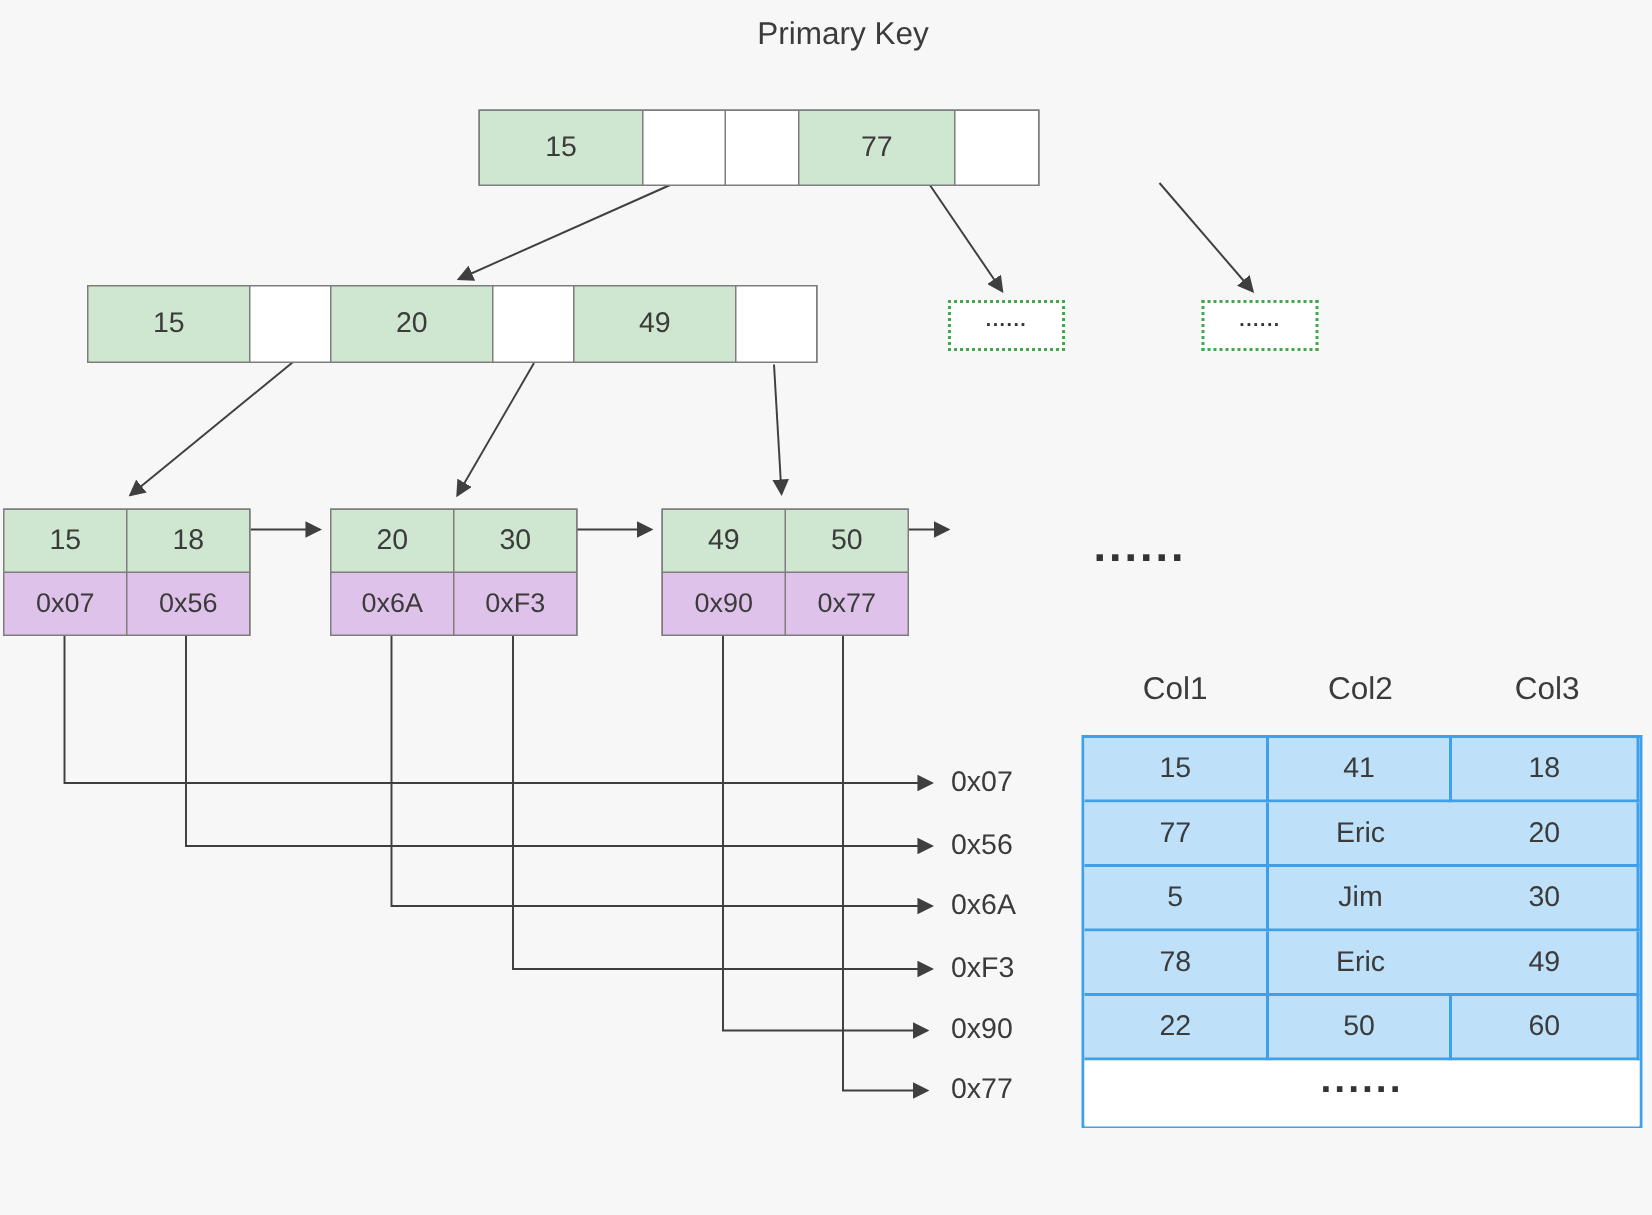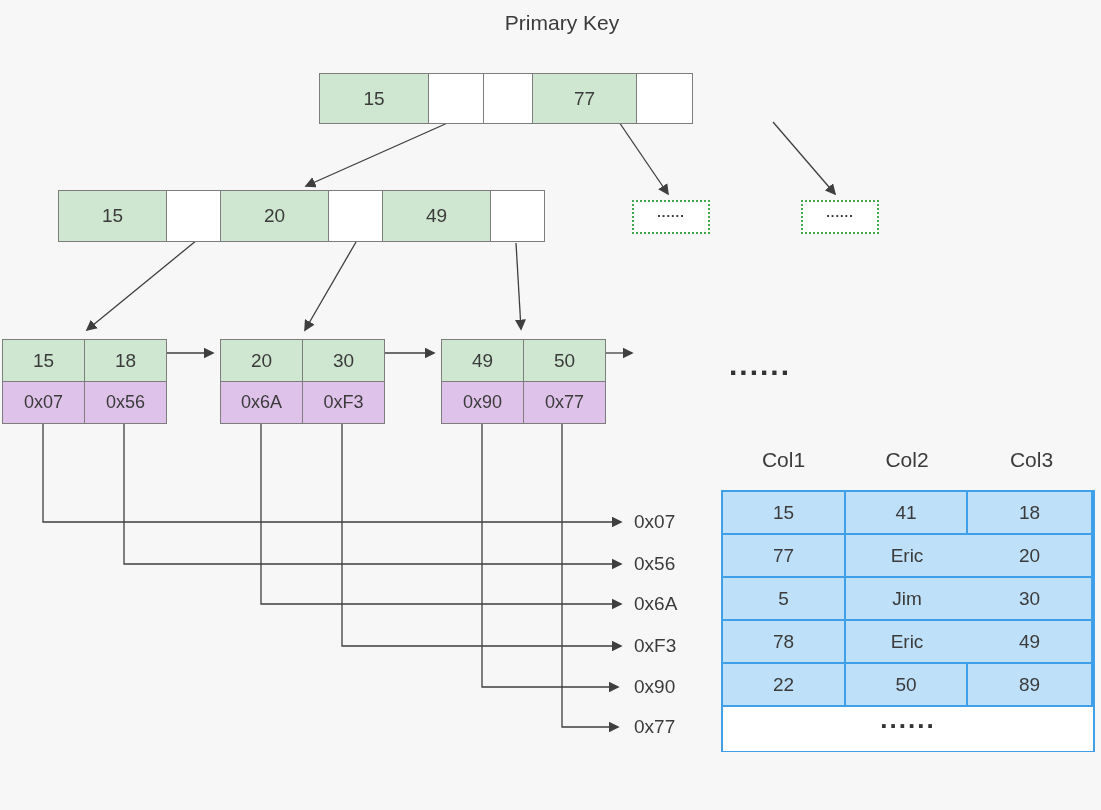--- a/index.html
+++ b/index.html
@@ -143,19 +143,19 @@
     <div class="tcell last">Eric</div>
     <div class="tcell">20</div>
     <div class="tcell">5</div>
     <div class="tcell last">Jim</div>
     <div class="tcell">30</div>
     <div class="tcell">78</div>
     <div class="tcell last">Eric</div>
     <div class="tcell">49</div>
     <div class="tcell">22</div>
     <div class="tcell">50</div>
-    <div class="tcell">89</div>
+    <div class="tcell">60</div>
     <div class="erow">
       <span class="dots md">......</span>
     </div>
   </div>
 
 </div>
 
 </body></html>

